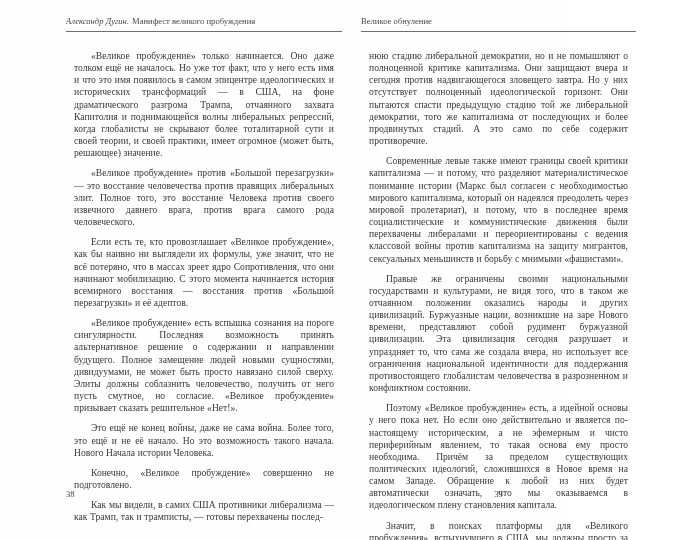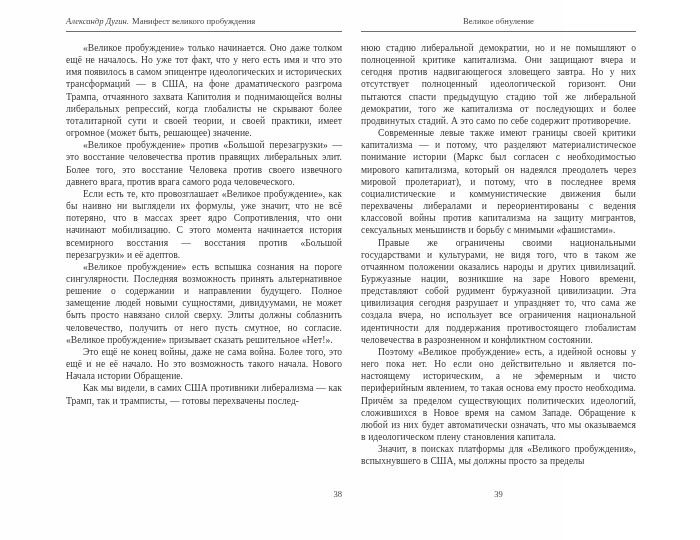--- a/index.html
+++ b/index.html
@@ -34,74 +34,75 @@
     left: 0;
     right: 0;
     font-size: 8.6px;
     line-height: 11px;
     color: #474747;
     padding-bottom: 4px;
     border-bottom: 1.5px solid #6e6e6e;
     white-space: nowrap;
   }
   .running-header.align-left  { text-align: left; }
-  .running-header.align-right { text-align: center; }
+  .running-header.align-right { text-align: left; }
   .running-header .author { font-style: italic; }
   .running-header .title  { font-style: normal; }
   .running-header .author + .title { margin-left: 3px; }
 
   .page-body {
     position: absolute;
     top: 42px;
     left: 0;
     right: 0;
     font-size: 9.6px;
     line-height: 12.15px;
     color: #383838;
     text-align: justify;
   }
   .page-body p.para {
-    margin: 0;
+    margin: 8px;
     text-indent: 17px;
     word-spacing: 0.2px;
   }
   .page-body p.para.no-indent { text-indent: 0; }
 
   .folio {
     position: absolute;
     top: 489px;
     left: 0;
     right: 0;
     font-size: 8.6px;
     color: #474747;
   }
-  .folio.align-left  { text-align: right; }
+  .folio.align-left  { text-align: left; }
   .folio.align-right { text-align: center; }
 </style>
 </head>
 <body>
 
 <div class="spread">
 
   <section class="page left">
     <header class="running-header align-left">
       <span class="author">Александр Дугин.</span><span class="title">Манифест великого пробуждения</span>
     </header>
     <div class="page-body">
 
         <p class="para">«Великое пробуждение» только начинается. Оно даже толком ещё не началось. Но уже тот факт, что у него есть имя и что это имя появилось в самом эпицентре идеологических и исторических трансформаций — в США, на фоне драматического разгрома Трампа, отчаянного захвата Капитолия и поднимающейся волны либеральных репрессий, когда глобалисты не скрывают более тоталитарной сути и своей теории, и своей практики, имеет огромное (может быть, решающее) значение.</p>
 
-        <p class="para">«Великое пробуждение» против «Большой перезагрузки» — это восстание человечества против правящих либеральных элит. Более того, это восстание Человека против своего извечного давнего врага, против врага самого рода человеческого.</p>
+        <p class="para">«Великое пробуждение» против «Большой перезагрузки» — это восстание человечества против правящих либеральных элит. Полное того, это восстание Человека против своего извечного давнего врага, против врага самого рода человеческого.</p>
 
         <p class="para">Если есть те, кто провозглашает «Великое пробуждение», как бы наивно ни выглядели их формулы, уже значит, что не всё потеряно, что в массах зреет ядро Сопротивления, что они начинают мобилизацию. С этого момента начинается история всемирного восстания — восстания против «Большой перезагрузки» и её адептов.</p>
 
         <p class="para">«Великое пробуждение» есть вспышка сознания на пороге сингулярности. Последняя возможность принять альтернативное решение о содержании и направлении будущего. Полное замещение людей новыми сущностями, дивидуумами, не может быть просто навязано силой сверху. Элиты должны соблазнить человечество, получить от него пусть смутное, но согласие. «Великое пробуждение» призывает сказать решительное «Нет!».</p>
 
-        <p class="para">Это ещё не конец войны, даже не сама война. Более того, это ещё и не её начало. Но это возможность такого начала. Нового Начала истории Обращение.</p>
+        <p class="para">Это ещё не конец войны, даже не сама война. Более того, это ещё и не её начало. Но это возможность такого начала. Нового Начала истории Человека.</p>
 
+        <p class="para">Конечно, «Великое пробуждение» совершенно не подготовлено.</p>
 
         <p class="para">Как мы видели, в самих США противники либерализма — как Трамп, так и трамписты, — готовы перехвачены послед-</p>
       </div>
     <div class="folio align-left">38</div>
   </section>
 
   <section class="page right">
     <header class="running-header align-right">
       <span class="title">Великое обнуление</span>
     </header>

